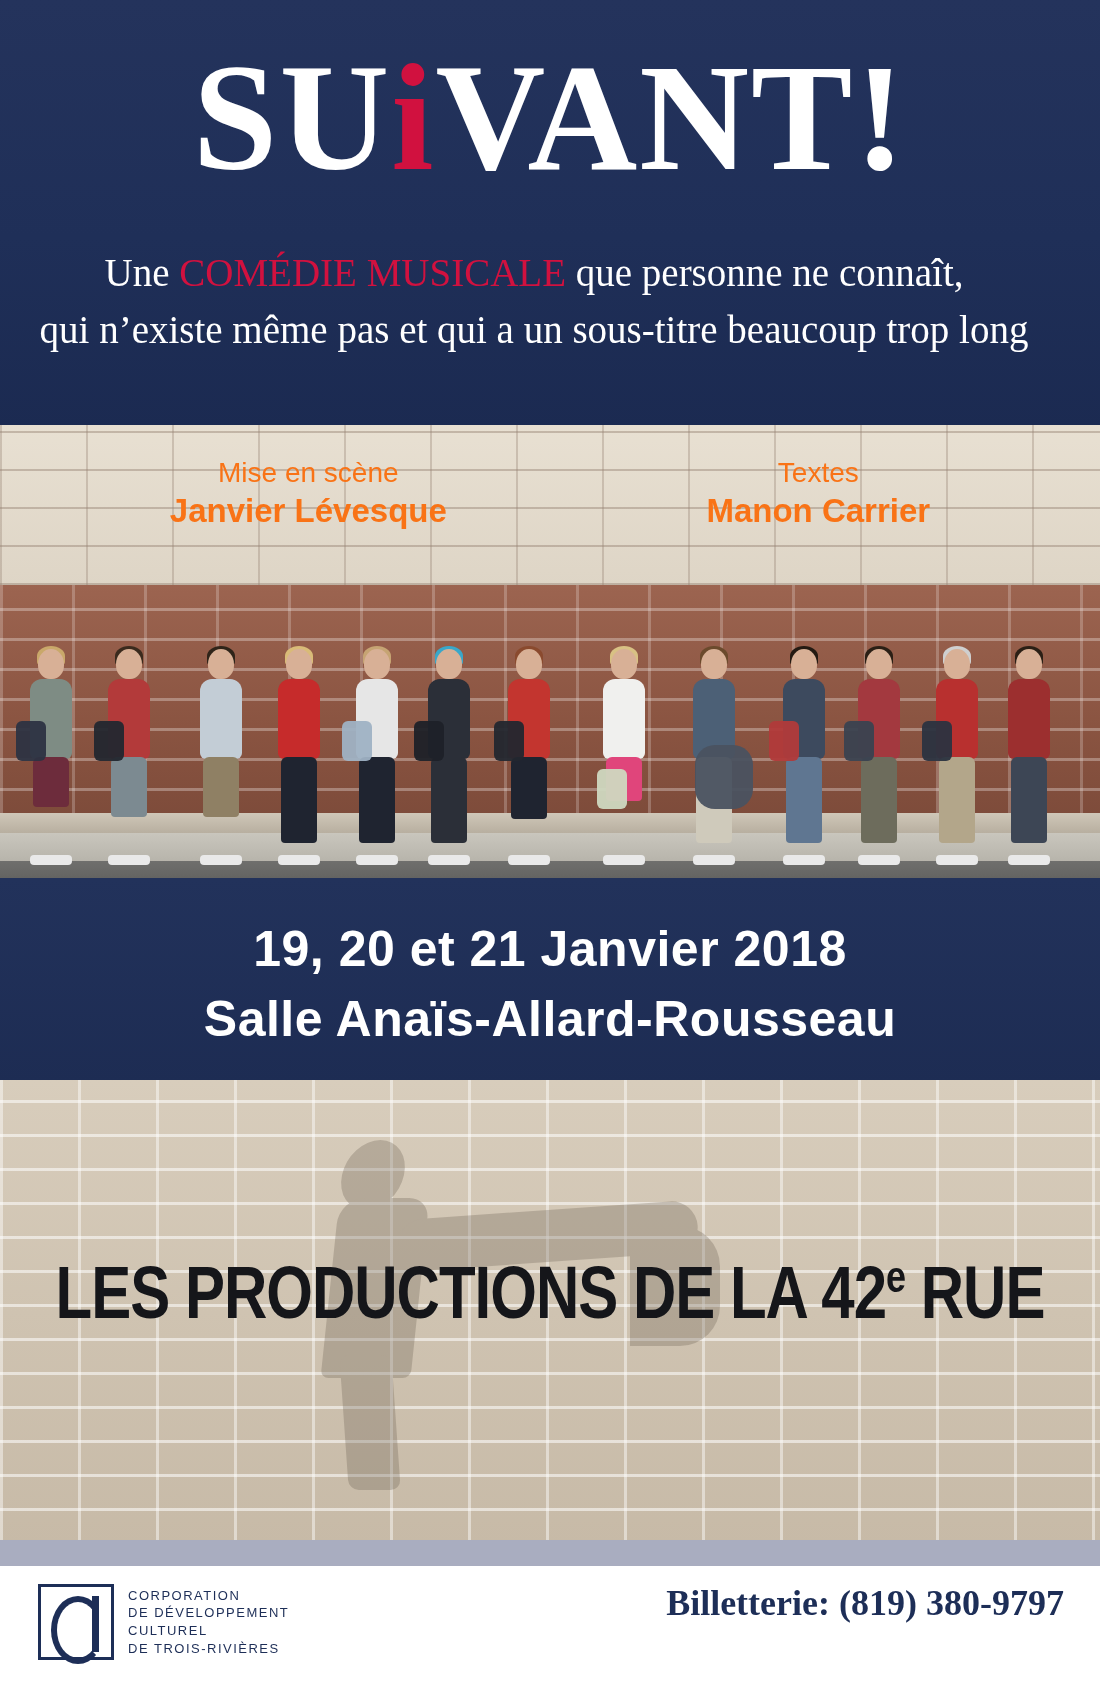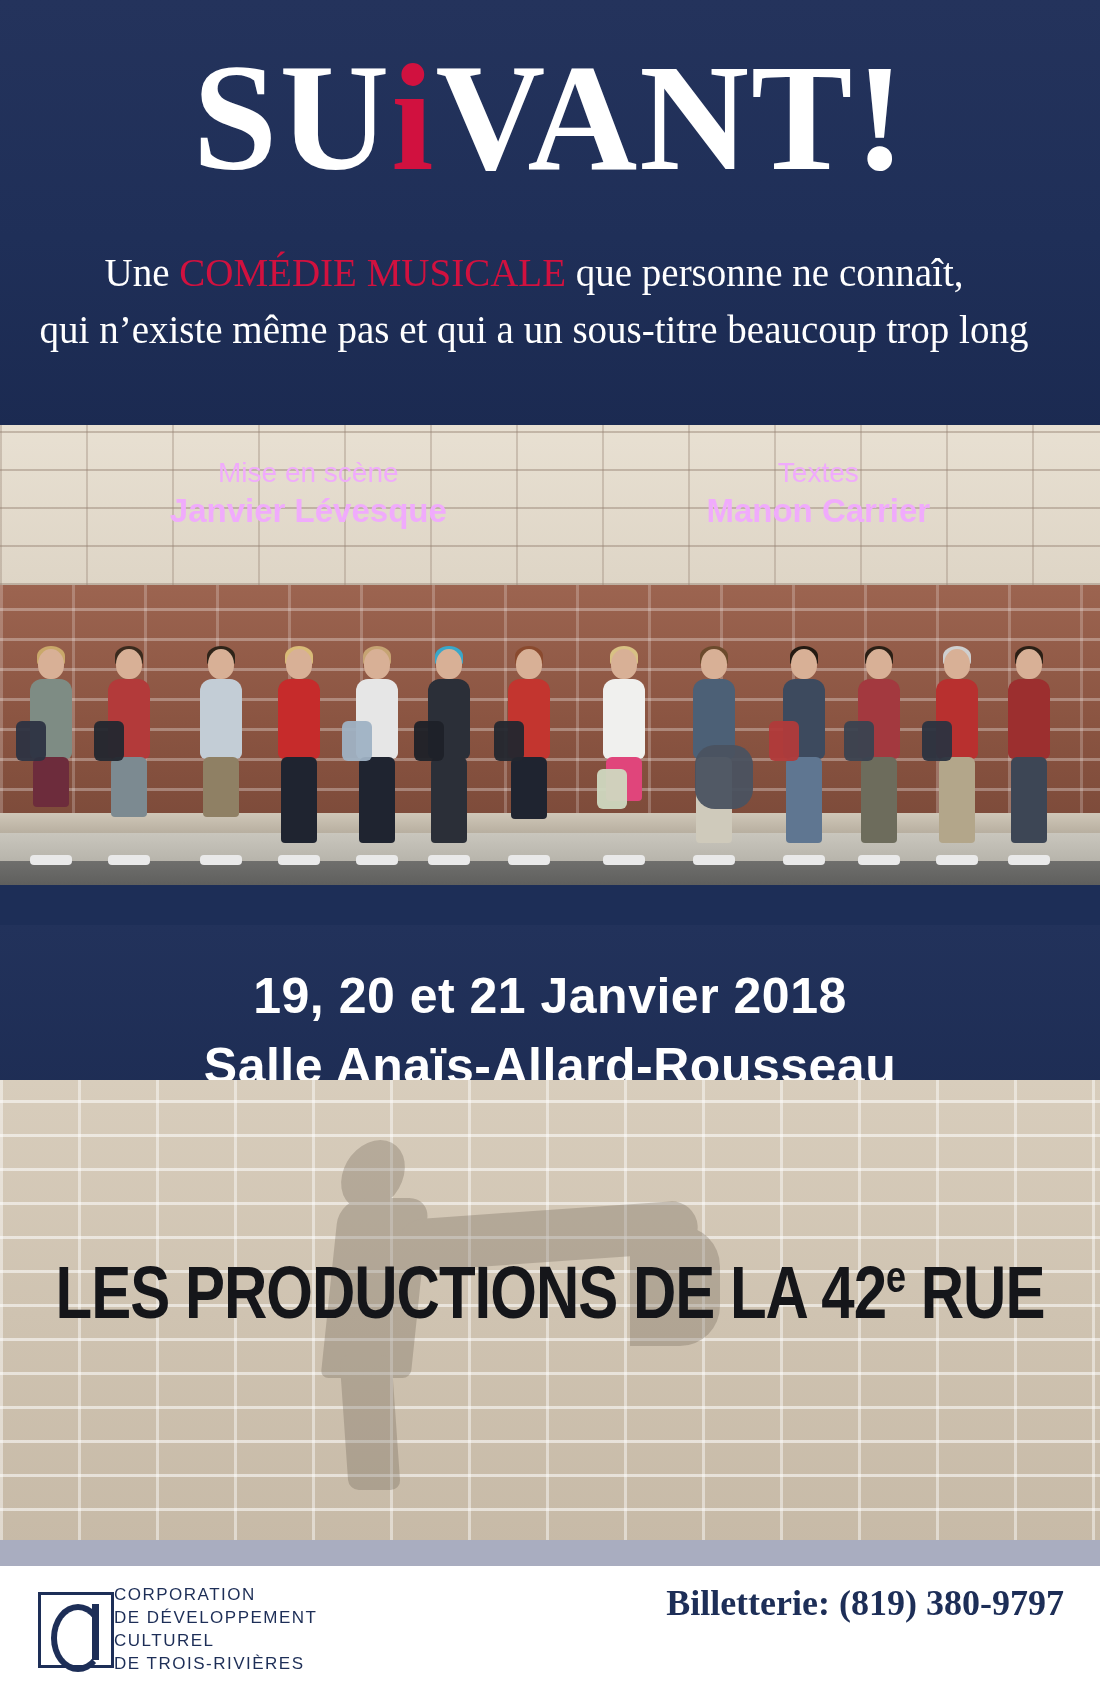--- a/index.html
+++ b/index.html
@@ -89,21 +89,21 @@
     top: 455px;
     width: 1100px;
     display: flex;
     justify-content: space-around;
     align-items: flex-start;
     padding: 0 40px;
     box-sizing: border-box;
   }
   .credit {
     text-align: center;
-    color: #f0abfc;
+    color: #f97316;
   }
   .credit .role {
     font-size: 28px;
     font-weight: 400;
     line-height: 1.25;
   }
   .credit .person {
     font-size: 33px;
     font-weight: 700;
     line-height: 1.3;
@@ -221,21 +221,21 @@
     height: 40px;
     border-radius: 6px;
     background: #3b4152;
     opacity: 0.95;
   }
 
   
   .date-band {
     position: absolute;
     left: 0;
-    top: 925px;
+    top: 878px;
     width: 1100px;
     height: 205px;
     background: linear-gradient(180deg,#22325b 0%, #1d2c53 100%);
   }
   .date-band .line1 {
     position: absolute;
     left: 0;
     top: 42px;
     width: 1100px;
     text-align: center;
@@ -392,22 +392,23 @@
   }
   .logo-mark .bar {
     position: absolute;
     right: 12px;
     top: 9px;
     width: 7px;
     height: 56px;
     background: #1d2e57;
   }
   .logo-text {
+    margin-left: 14px;
     color: #1d2e57;
-    font-size: 17px;
+    font-size: 13px;
     line-height: 1.35;
     letter-spacing: 1.5px;
     text-transform: uppercase;
     font-family: "Liberation Sans", sans-serif;
   }
   .footer-right {
     position: absolute;
     right: 36px;
     top: 14px;
     text-align: right;

